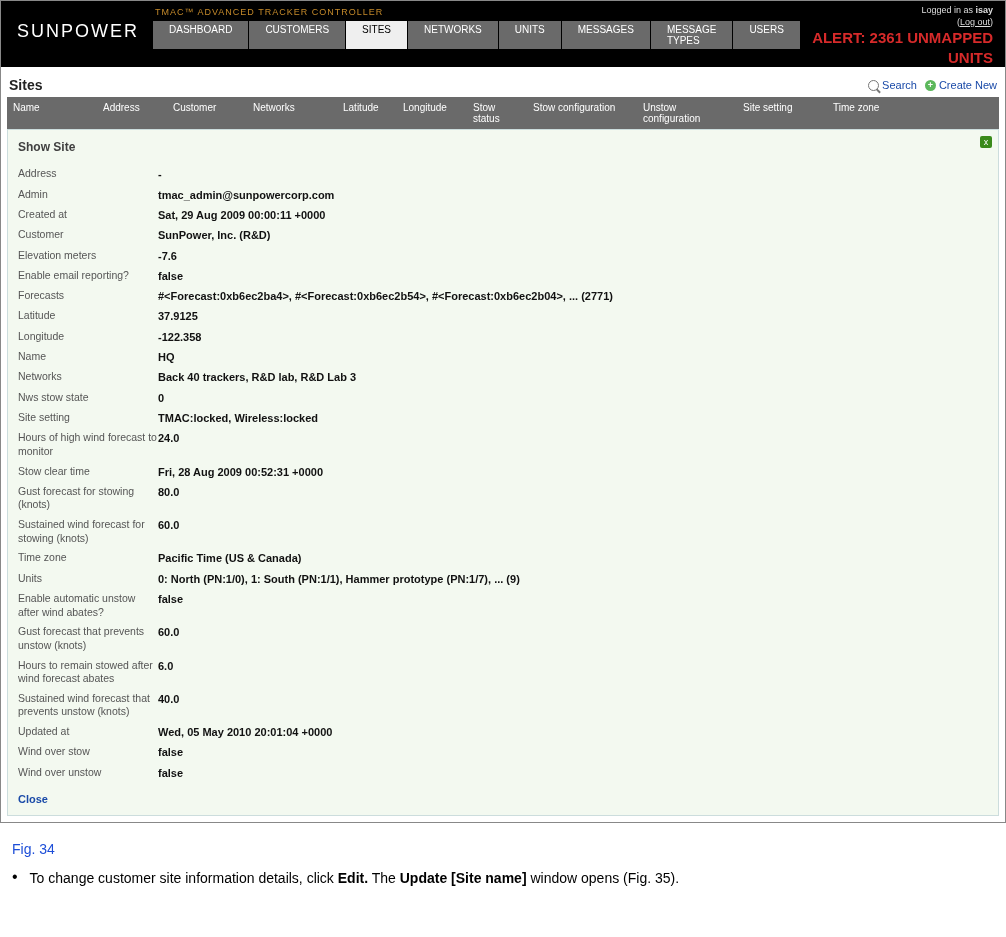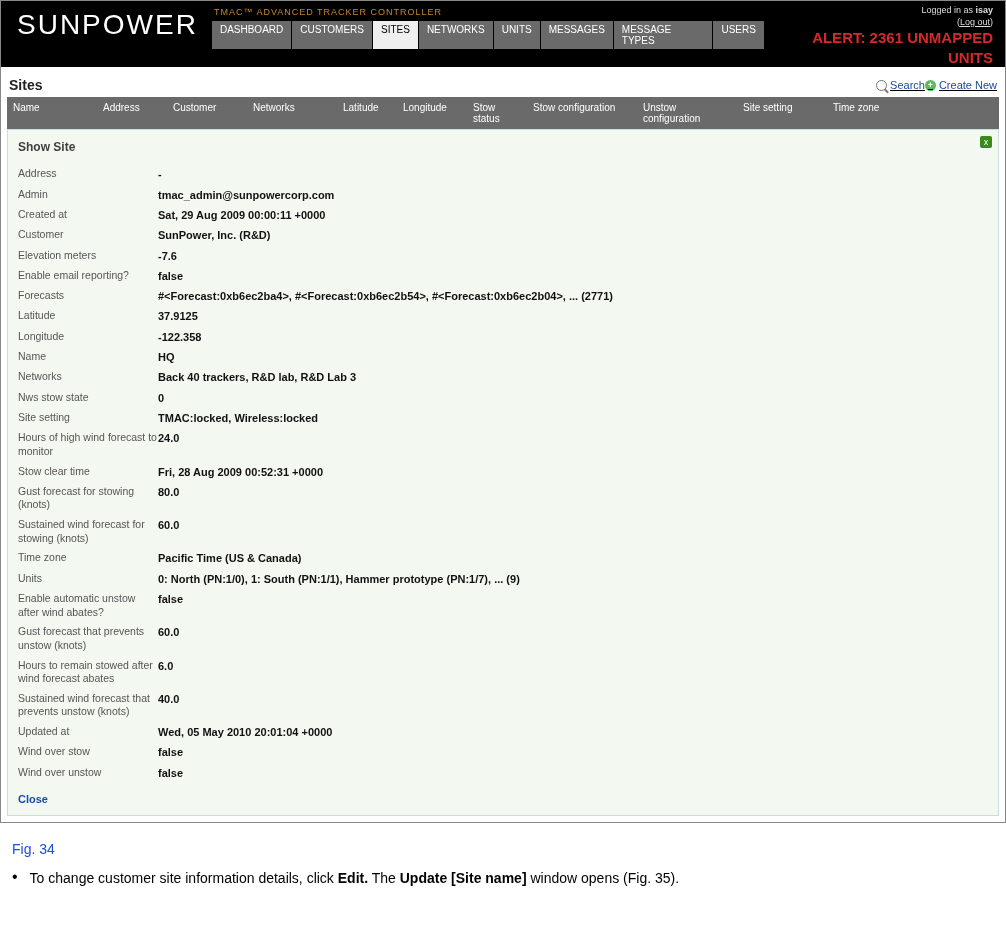--- a/index.html
+++ b/index.html
@@ -1,31 +1,31 @@
 <!DOCTYPE html>
 <html><head>
 <meta charset="utf-8">
 <style>
   * { box-sizing: border-box; margin: 0; padding: 0; }
   body { font-family: Arial, Helvetica, sans-serif; font-size: 11px; background: #fff; width: 1006px; }
   .app-frame { border: 1px solid #888; margin: 0 0 8px 0; }
   .topbar { background: #000; color: #fff; display: flex; align-items: flex-start; padding: 4px 8px 0 8px; }
-  .logo { font-family: "Arial Black", Arial, sans-serif; font-size: 28px; letter-spacing: 2px; padding: 4px 8px 8px 8px; }
+  .logo { font-family: "Arial Black", Arial, sans-serif; font-size: 18px; letter-spacing: 2px; padding: 4px 8px 8px 8px; margin-top: 12px; }
   .nav-col { display:flex; flex-direction:column; margin-left: 6px; }
   .subtitle { color: #c58a2a; font-size: 9px; letter-spacing: 1px; padding: 2px 0 4px 2px; }
   .tabs { display:flex; gap:1px; }
-  .tab { background:#6a6a6a; color:#fff; font-size:10px; padding:3px 8px; cursor:pointer; }
+  .tab { background:#6a6a6a; color:#fff; font-size:10px; padding:3px 16px; cursor:pointer; }
   .tab.active { background:#efefef; color:#000; }
   .login-box { margin-left:auto; font-size:9px; color:#ddd; line-height:1.3; text-align:right; padding-right:4px; }
   .login-box a { color:#ddd; text-decoration:underline; cursor:pointer; }
   .alert-line { color:#d62a2a; font-weight:bold; font-size:15px; }
   .content { background:#fff; padding:6px 6px 6px 6px; }
   .sites-bar { display:flex; align-items:center; padding:4px 2px; }
   .sites-title { font-size:14px; font-weight:bold; color:#222; }
-  .sites-actions { margin-left:auto; display:flex; gap:0; align-items:center; font-size:11px;text-decoration:underline; }
+  .sites-actions { margin-left:auto; display:flex; gap:8px; align-items:center; font-size:11px; }
   .sites-actions a { color:#1a4aa8; text-decoration:none; cursor:pointer; display:flex; align-items:center; gap:3px; }
   .icon-search { width:11px; height:11px; border:1.5px solid #777; border-radius:50%; position:relative; display:inline-block; }
   .icon-search::after { content:""; position:absolute; width:5px; height:1.5px; background:#777; transform:rotate(45deg); bottom:-2px; right:-3px; }
   .icon-add { width:11px; height:11px; border-radius:50%; background:#5cb85c; color:#fff; font-size:9px; line-height:11px; text-align:center; display:inline-block; font-weight:bold; }
   .col-head { background:#6a6a6a; color:#fff; display:flex; font-size:10px; }
   .col-head div { padding:5px 6px; }
   .detail-panel { background:#f3f9f0; border:1px solid #cdd; padding:6px 10px 10px 10px; position:relative; }
   .show-site { color:#404040; font-weight:bold; font-size:12px; padding:4px 0 10px 0; }
   .close-x { position:absolute; top:6px; right:6px; width:12px; height:12px; background:#3a8a1a; color:#fff; font-size:9px; text-align:center; line-height:12px; cursor:pointer; border-radius:2px; }
   .kv { display:flex; padding:3px 0; align-items:flex-start; }

